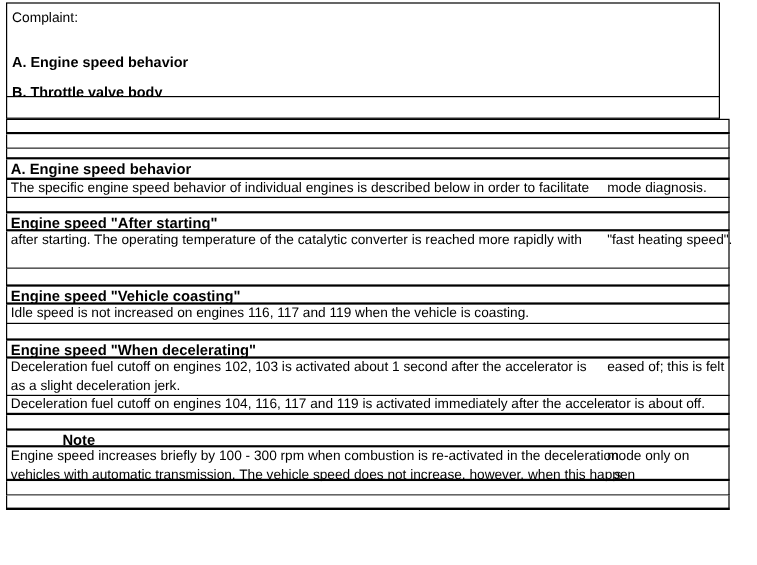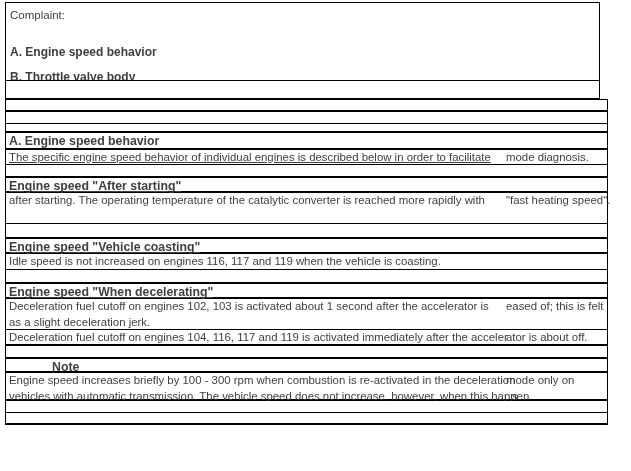--- a/index.html
+++ b/index.html
@@ -1,21 +1,21 @@
 <!DOCTYPE html>
 <html><head>
 <meta charset="utf-8">
 <style>
   html,body{margin:0;padding:0;background:#fff;}
   .page{
     position:relative;
     width:631px;height:471px;
     background:#fff;
     font-family:"Liberation Sans", sans-serif;
-    color:#404040;
+    color:#000000;
     overflow:hidden;
   }
   
   .complaint-box{
     position:absolute;left:5px;top:2px;width:595px;height:79px;
     border:1px solid #000;box-sizing:border-box;
     padding:6px 0 0 4px;
   }
   .complaint-label{font-size:11.5px;}
   .complaint-item{font-size:12px;font-weight:bold;position:absolute;left:4px;}
@@ -46,21 +46,21 @@
   .line{
     position:relative;height:15.5px;line-height:15.5px;
     white-space:nowrap;overflow:visible;width:620px;
   }
   .ov{
     position:absolute;left:497px;top:0;white-space:nowrap;
   }
   .ov.tiny{left:503px;}
   
   .h9{height:9px;}  .h12{height:12px;} .h13{height:13px;} .h14{height:14px;padding-left:46px;}
-  .h15{height:15px;text-decoration:underline;} .h16{height:16px;} .h17{height:17px;} .h28{height:28px;}
+  .h15{height:15px;} .h16{height:16px;} .h17{height:17px;} .h28{height:28px;}
   .h31{height:31px;}
 </style>
 </head>
 <body>
 
 <div class="page">
 
   <div class="complaint-box">
     <div class="complaint-label">Complaint:</div>
     <div class="complaint-item a">A. Engine speed behavior</div>

